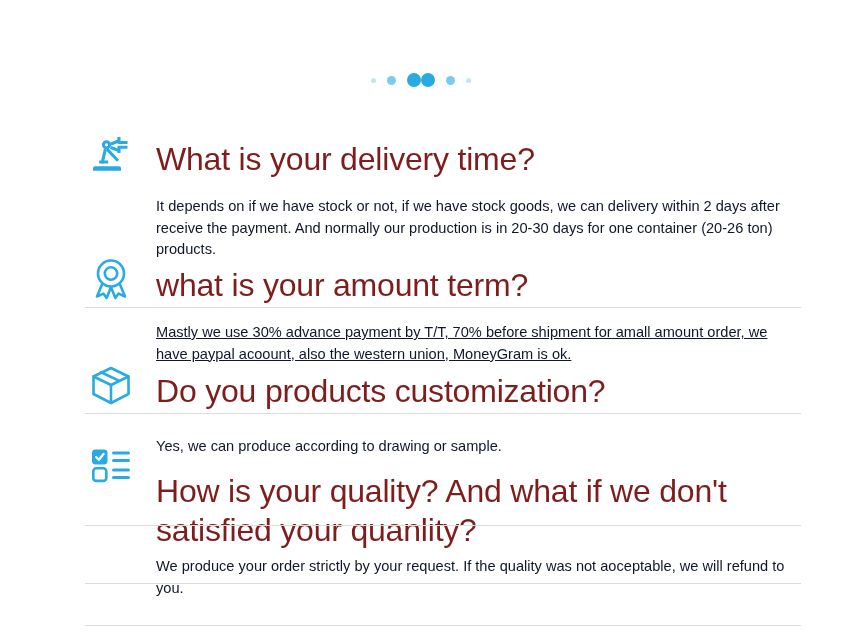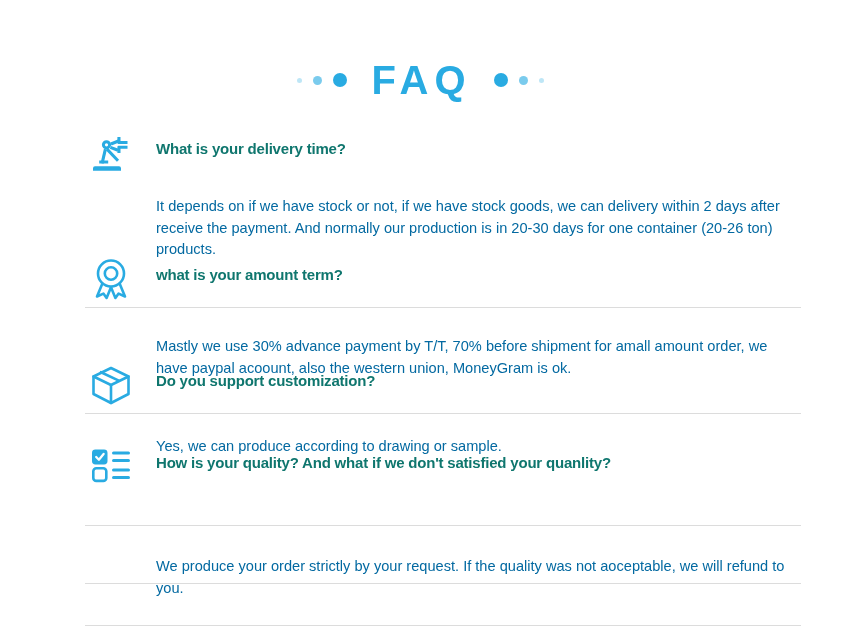--- a/index.html
+++ b/index.html
@@ -82,82 +82,81 @@
     width: 46px;
     display: flex;
     align-items: flex-start;
     justify-content: center;
   }
 
   .q-text {
     position: absolute;
     left: 156px;
     width: 650px;
-    font-size: 15px;
-    font-weight: bold;
-    color: #0f766e;
+    font-size: 32px;
+    font-weight: normal;
+    color: #7f1d1d;
     line-height: 1.22;
     letter-spacing: -0.2px;
   }
 
   .a-text {
     position: absolute;
     left: 156px;
     width: 646px;
     font-size: 14.6px;
     font-weight: normal;
-    color: #0369a1;
+    color: #0f172a;
     line-height: 1.48;
   }
 
   .divider {
     position: absolute;
     left: 85px;
     width: 716px;
     height: 1px;
     background: #dcdcdc;
   }
 
   
   .q1-icon { top: 16px; }
   .q1-q    { top: 20px; }
   .q1-a    { top: 76px; }
 
   .q2-icon { top: 138px; }
   .q2-q    { top: 146px; }
   .d2      { top: 187px; }
-  .q2-a    { top: 216px; }
+  .q2-a    { top: 202px; text-decoration: underline; }
 
   .q3-icon { top: 245px; }
   .q3-q    { top: 252px; }
   .d3      { top: 293px; }
   .q3-a    { top: 316px; }
 
   .q4-icon { top: 327px; }
-  .q4-q    { top: 334px; }
+  .q4-q    { top: 352px; }
   .d4      { top: 405px; }
   .q4-a    { top: 436px; }
 
   .d5      { top: 463px; }
   .d6      { top: 505px; }
 
   .icon-svg { display: block; }
 </style>
 </head>
 <body>
 
 <div class="page">
 
   <div class="faq-header">
     <span class="dot-group left">
       <span class="dot s1"></span>
       <span class="dot s2"></span>
       <span class="dot s3"></span>
     </span>
-    <span class="faq-title">FAQ</span>
     <span class="dot-group right">
       <span class="dot s3"></span>
       <span class="dot s2"></span>
       <span class="dot s1"></span>
     </span>
   </div>
 
   <div class="faq-list">
 
     <div class="faq-row">
@@ -200,21 +199,21 @@
       <div class="row-icon q3-icon">
         <svg class="icon-svg" width="42" height="42" viewBox="0 0 42 42" fill="none" aria-hidden="true">
           <g stroke="#29abe2" stroke-width="2.6" fill="none" stroke-linejoin="round" stroke-linecap="round">
             <path d="M21 3.0 L38.5 11.5 L21 20.0 L3.5 11.5 Z"></path>
             <path d="M3.5 11.5 V29.0 L21 38.0 V20.0"></path>
             <path d="M38.5 11.5 V29.0 L21 38.0"></path>
             <path d="M11.0 7.2 L28.8 15.6"></path>
           </g>
         </svg>
       </div>
-      <div class="q-text q3-q">Do you support customization?</div>
+      <div class="q-text q3-q">Do you products customization?</div>
       <div class="divider d3"></div>
       <div class="a-text q3-a">Yes, we can produce according to drawing or sample.</div>
     </div>
 
     <div class="faq-row">
       <div class="row-icon q4-icon">
         <svg class="icon-svg" width="42" height="38" viewBox="0 0 42 38" fill="none" aria-hidden="true">
           <g fill="#29abe2">
             <rect x="2" y="2.5" width="15.5" height="15" rx="3.4"></rect>
             <path d="M6.2 10.0 L8.9 12.7 L13.6 7.0" stroke="#ffffff" stroke-width="2.3" fill="none" stroke-linecap="round" stroke-linejoin="round"></path>

